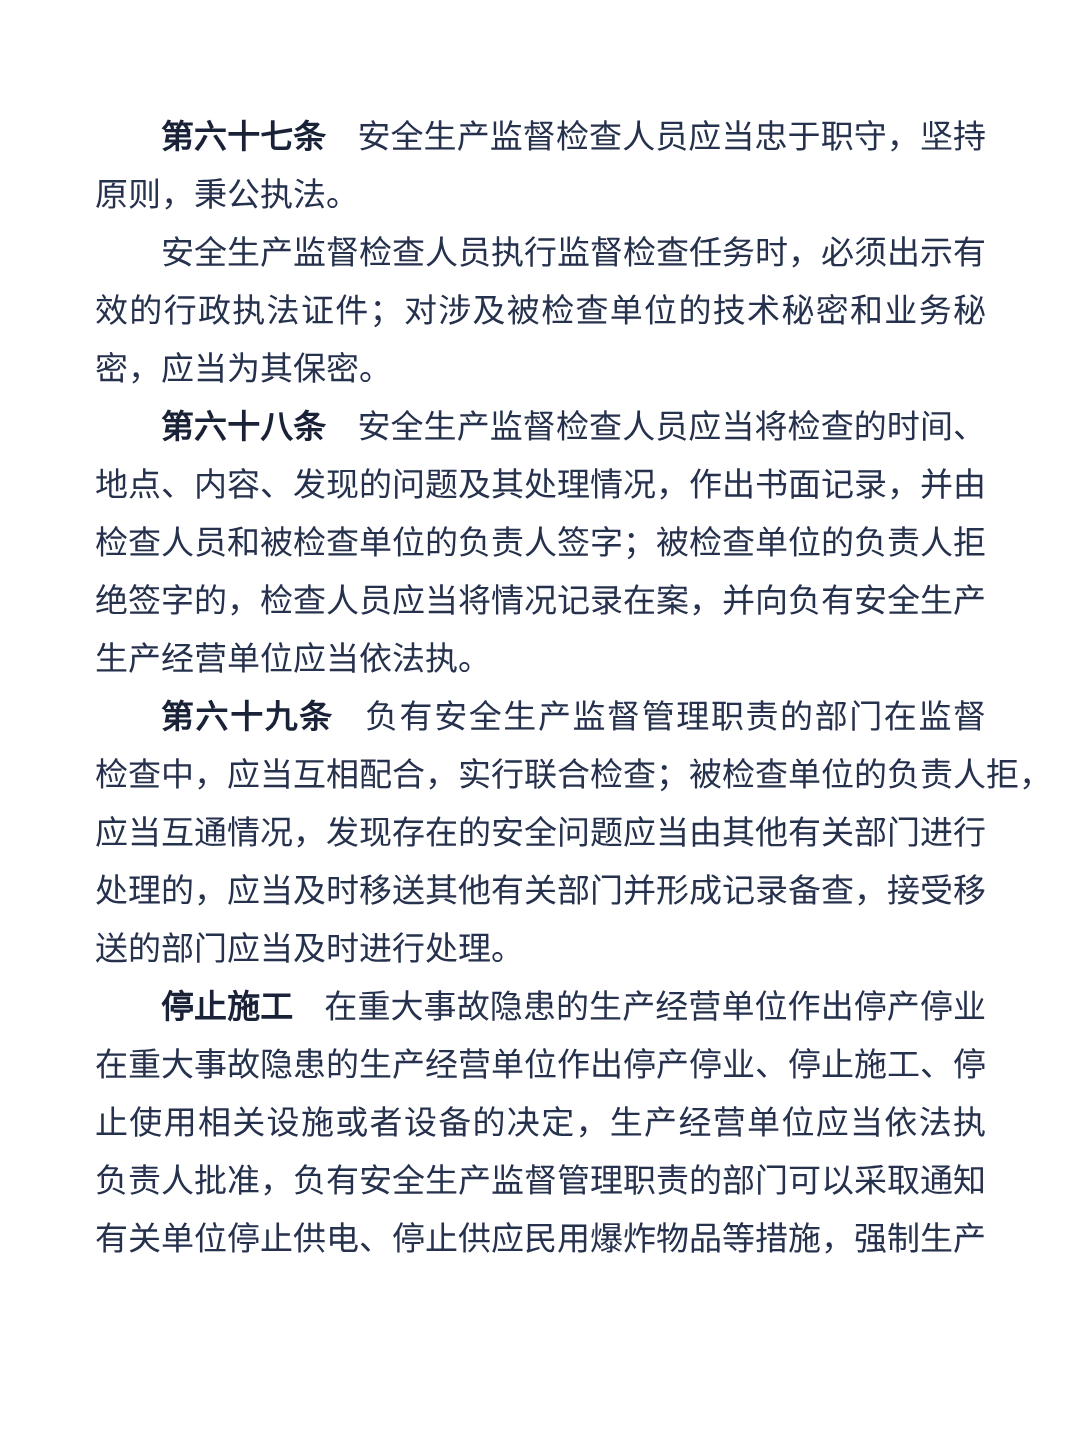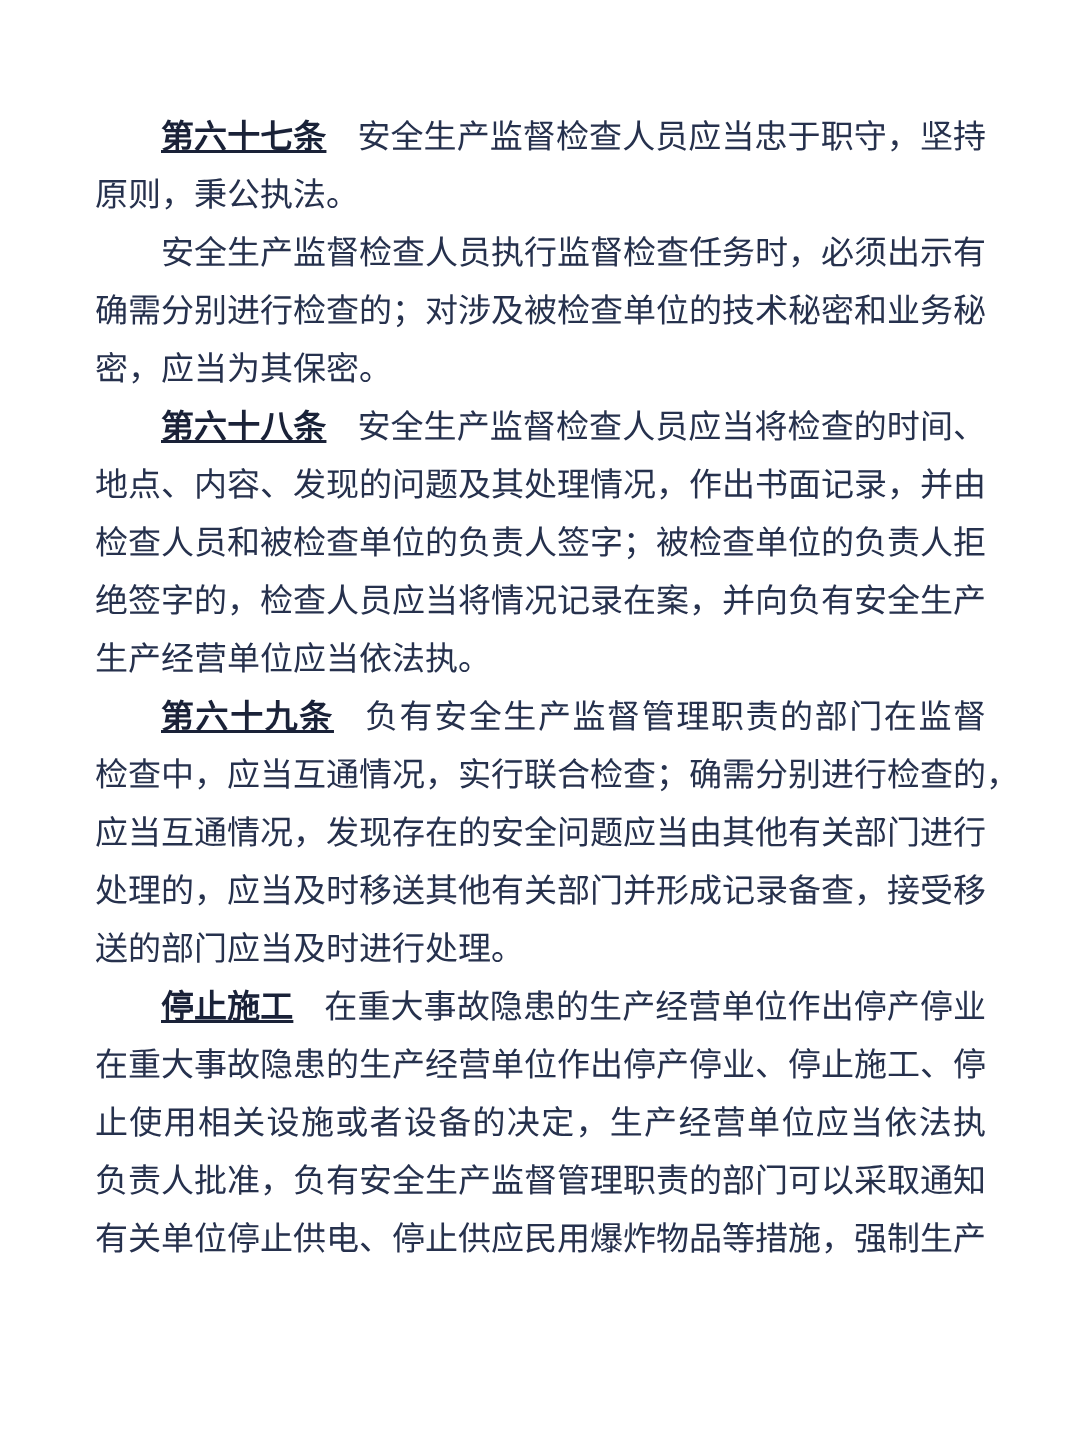--- a/index.html
+++ b/index.html
@@ -46,47 +46,46 @@
   }
   .line.flush-left {
     text-align: left;
     text-align-last: left;
   }
   .lead {
     font-family: "Liberation Sans", sans-serif;
     font-weight: 700;
     color: #1a2238;
     margin-right: 31px;
-    text-decoration: underline;
   }
 </style>
 </head>
 <body>
 
 <div class="page">
   <div class="doc" id="doc">
       <div class="para">
         <div class="line indent"><b class="lead">第六十七条</b><span>安全生产监督检查人员应当忠于职守，坚持</span></div>
         <div class="line flush-left">原则，秉公执法。</div>
       </div>
       <div class="para">
         <div class="line indent">安全生产监督检查人员执行监督检查任务时，必须出示有</div>
-        <div class="line">确需分别进行检查的；对涉及被检查单位的技术秘密和业务秘</div>
+        <div class="line">效的行政执法证件；对涉及被检查单位的技术秘密和业务秘</div>
         <div class="line flush-left">密，应当为其保密。</div>
       </div>
       <div class="para">
         <div class="line indent"><b class="lead">第六十八条</b><span>安全生产监督检查人员应当将检查的时间、</span></div>
         <div class="line">地点、内容、发现的问题及其处理情况，作出书面记录，并由</div>
         <div class="line">检查人员和被检查单位的负责人签字；被检查单位的负责人拒</div>
         <div class="line">绝签字的，检查人员应当将情况记录在案，并向负有安全生产</div>
         <div class="line flush-left">生产经营单位应当依法执。</div>
       </div>
       <div class="para">
         <div class="line indent"><b class="lead">第六十九条</b><span>负有安全生产监督管理职责的部门在监督</span></div>
-        <div class="line">检查中，应当互通情况，实行联合检查；确需分别进行检查的，</div>
+        <div class="line">检查中，应当互相配合，实行联合检查；被检查单位的负责人拒，</div>
         <div class="line">应当互通情况，发现存在的安全问题应当由其他有关部门进行</div>
         <div class="line">处理的，应当及时移送其他有关部门并形成记录备查，接受移</div>
         <div class="line flush-left">送的部门应当及时进行处理。</div>
       </div>
       <div class="para">
         <div class="line indent"><b class="lead">停止施工</b><span>在重大事故隐患的生产经营单位作出停产停业</span></div>
         <div class="line">在重大事故隐患的生产经营单位作出停产停业、停止施工、停</div>
         <div class="line">止使用相关设施或者设备的决定，生产经营单位应当依法执</div>
         <div class="line">负责人批准，负有安全生产监督管理职责的部门可以采取通知</div>
         <div class="line">有关单位停止供电、停止供应民用爆炸物品等措施，强制生产</div>

